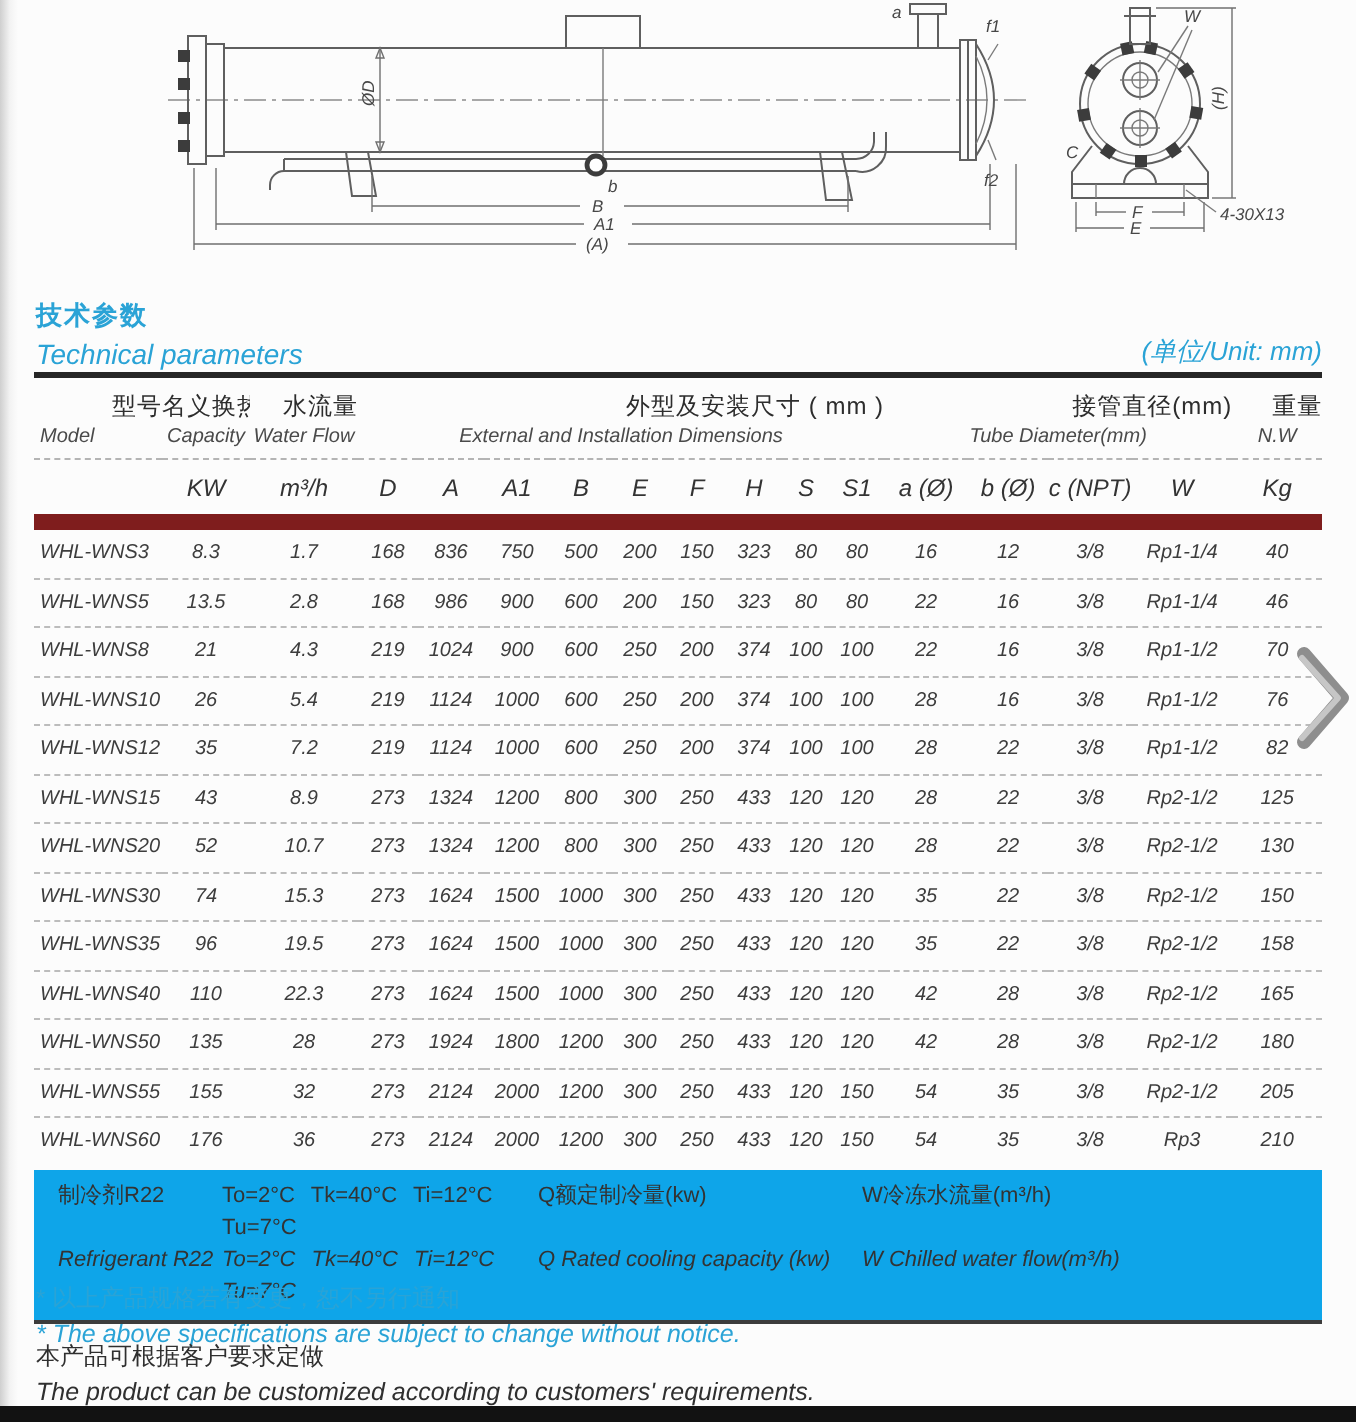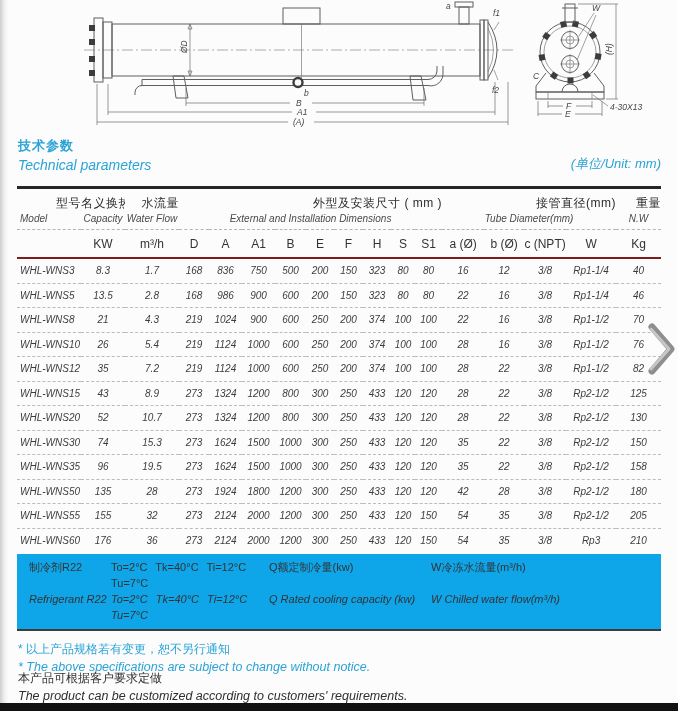--- a/index.html
+++ b/index.html
@@ -17,33 +17,33 @@
   
   .drawing{position:absolute;top:0;left:0;width:678px;height:136px;}
   .drawing svg{display:block;}
   .dwg-line{stroke:#5f5f5f;stroke-width:1;fill:none;}
   .dwg-thin{stroke:#7a7a7a;stroke-width:.7;fill:none;}
   .dwg-center{stroke:#8a8a8a;stroke-width:.7;fill:none;stroke-dasharray:11 3 2 3;}
   .dwg-dim{stroke:#6f6f6f;stroke-width:.7;fill:none;}
   .dwg-txt{fill:#474747;font-size:8.5px;font-style:italic;font-family:"Liberation Sans",sans-serif;}
   .dwg-bolt{fill:#3c3c3c;}
   
-  .section-head{position:absolute;top:137px;left:18px;right:17px;display:flex;justify-content:space-between;align-items:flex-end;}
+  .section-head{position:absolute;top:149px;left:18px;right:17px;display:flex;justify-content:space-between;align-items:flex-end;}
   .title-zh{font-size:13px;font-weight:bold;letter-spacing:1px;}
   .title-en{font-size:14px;font-style:italic;margin-top:2px;}
   .unit-note{font-size:13px;font-style:italic;}
   
   .table-wrap{position:absolute;top:186px;left:17px;width:644px;}
   table{border-collapse:collapse;table-layout:fixed;width:644px;border-top:3px solid #262626;}
   th,td{padding:0;font-weight:normal;text-align:center;overflow:hidden;white-space:nowrap;}
   .grp-row th{height:40px;border-bottom:1px dashed #b4b4b4;vertical-align:middle;}
   .grp-zh{display:block;font-size:12px;color:#2d2d2d;letter-spacing:.5px;text-align:right;}
   .grp-en{display:block;font-size:10px;font-style:italic;color:#4a4a4a;margin-top:1px;}
   .grp-model{text-align:left;padding-left:3px;}
-  .units-row td{height:27px;border-bottom:2px solid #7f1d1d;font-size:12px;color:#333;}
+  .units-row td{height:27px;border-bottom:8px solid #7f1d1d;font-size:12px;font-style:italic;color:#333;}
   tbody td{height:23.5px;border-bottom:1px dashed #bcbcbc;font-size:10px;font-style:italic;color:#3d3d3d;}
   tbody tr:last-child td{border-bottom:none;margin-top:24px;}
   tbody td:first-child{text-align:left;padding-left:3px;}
   
   .cond-box{
     margin-top:2px;background:#0ea5e9;border-bottom:2px solid #3c3c3c;
     padding:5px 12px 6px 12px;font-size:11px;color:#333;
   }
   .cond-line{display:grid;grid-template-columns:82px 158px 162px 1fr;line-height:16px;}
   .cond-line .params{word-spacing:5px;}
@@ -435,20 +435,39 @@
           <td>433</td>
           <td>120</td>
           <td>120</td>
           <td>35</td>
           <td>22</td>
           <td>3/8</td>
           <td>Rp2-1/2</td>
           <td>158</td>
         </tr>
         <tr>
+          <td>WHL-WNS40</td>
+          <td>110</td>
+          <td>22.3</td>
+          <td>273</td>
+          <td>1624</td>
+          <td>1500</td>
+          <td>1000</td>
+          <td>300</td>
+          <td>250</td>
+          <td>433</td>
+          <td>120</td>
+          <td>120</td>
+          <td>42</td>
+          <td>28</td>
+          <td>3/8</td>
+          <td>Rp2-1/2</td>
+          <td>165</td>
+        </tr>
+        <tr>
           <td>WHL-WNS50</td>
           <td>135</td>
           <td>28</td>
           <td>273</td>
           <td>1924</td>
           <td>1800</td>
           <td>1200</td>
           <td>300</td>
           <td>250</td>
           <td>433</td>

